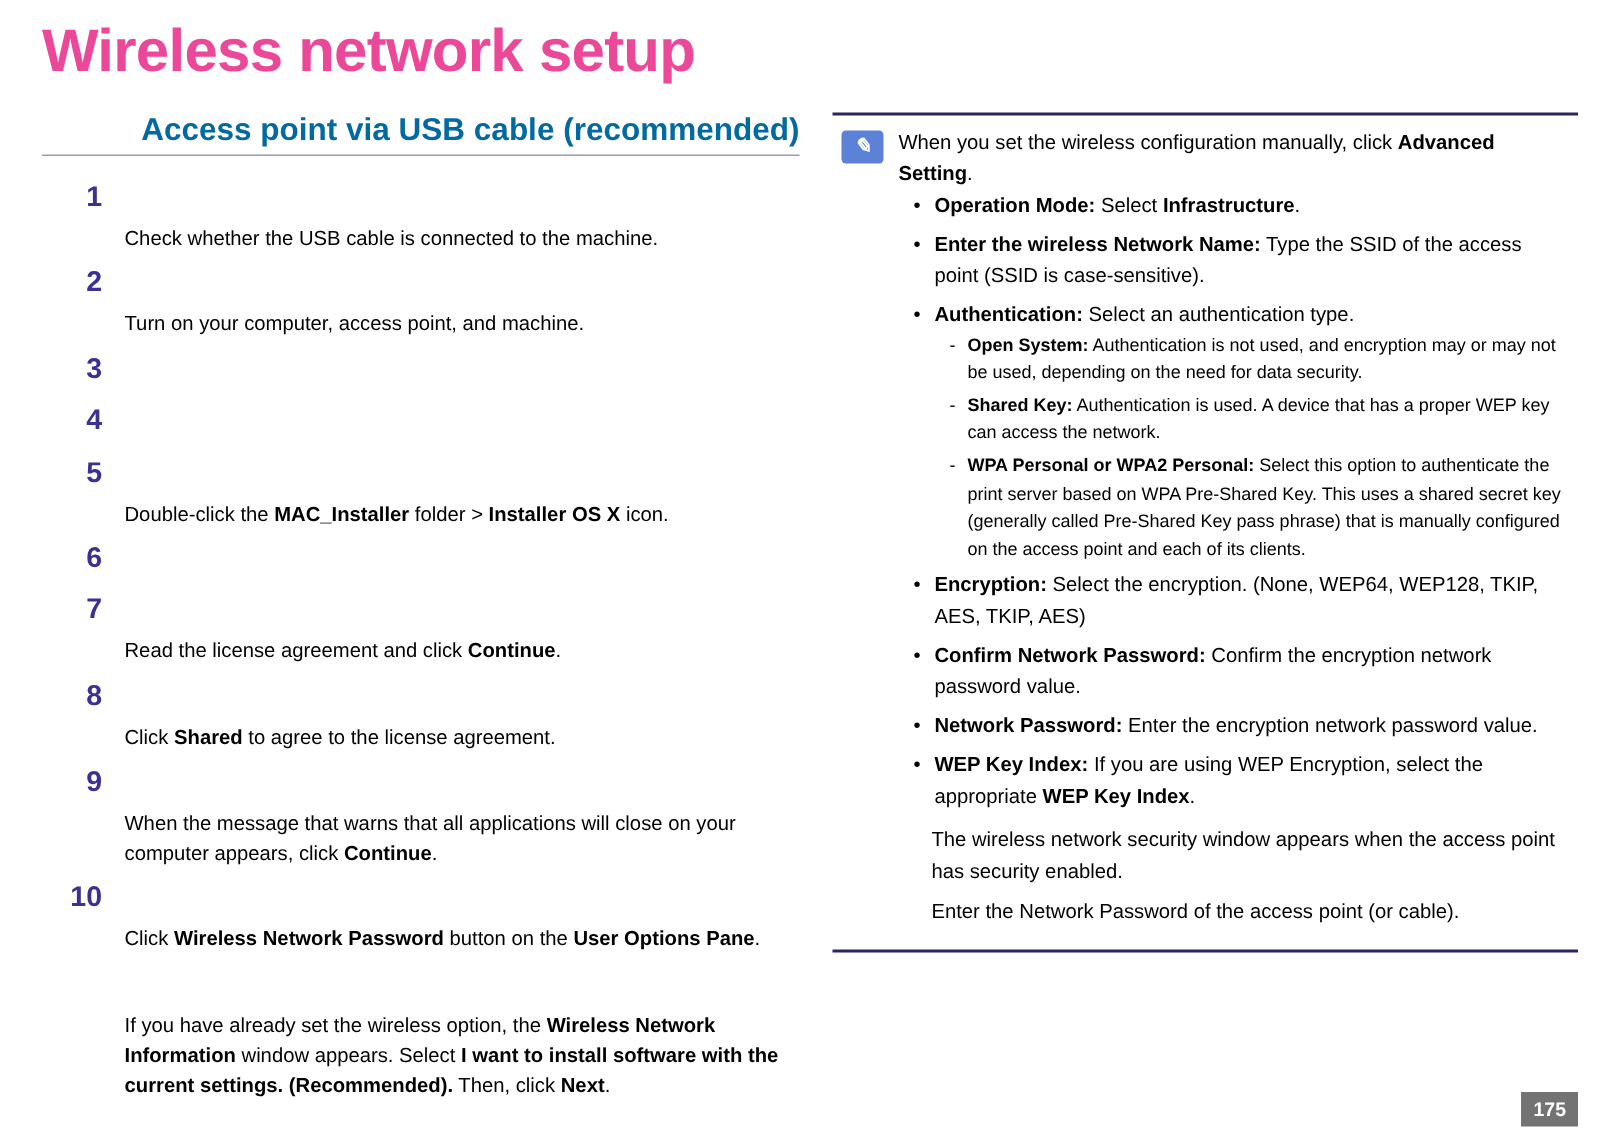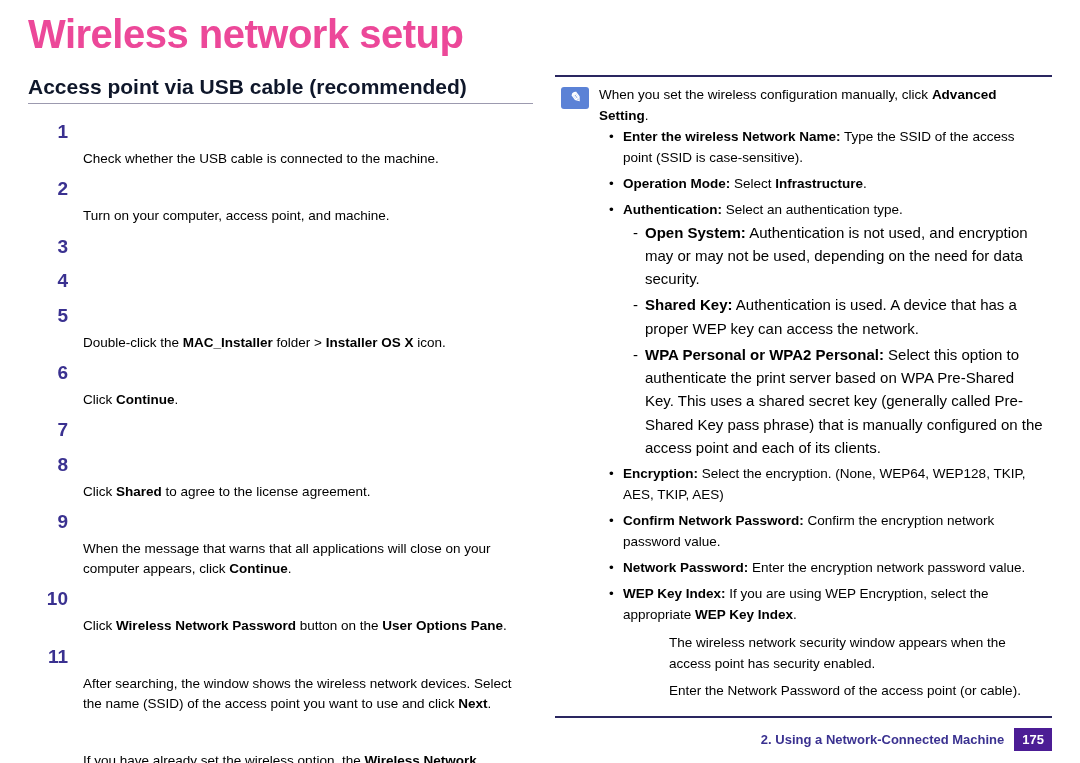--- a/index.html
+++ b/index.html
@@ -26,22 +26,23 @@
     }
     .col-left {
       width: 508px;
     }
     .col-right {
       width: 500px;
     }
     .section-heading {
       font-size: 21px;
       font-weight: 700;
-      color: #0f172a;
+      color: #0369a1;
       margin-bottom: 4px;
+      text-align: right;
     }
     .section-rule {
       height: 1px;
       background: #9c9aaf;
       margin-bottom: 14px;
     }
     .step {
       display: flex;
       align-items: flex-start;
       margin-bottom: 6px;
@@ -101,51 +102,51 @@
       padding-left: 14px;
     }
     .bullet-list li::before {
       content: "•";
       position: absolute;
       left: 0;
       top: 0;
       color: #000;
     }
     .dash-item {
-      font-size: 15px;
+      font-size: 12px;
       line-height: 1.55;
       margin-bottom: 3px;
       padding-left: 22px;
       position: relative;
     }
     .dash-item::before {
       content: "-";
       position: absolute;
       left: 10px;
     }
     .right-tail {
       font-size: 13.5px;
       line-height: 1.55;
       margin-top: 8px;
       padding-left: 22px;
     }
-    .right-tail p { margin-bottom: 6px; margin-left: 48px; }
+    .right-tail p { margin-bottom: 6px; }
     .footer {
       position: absolute;
       right: 28px;
       bottom: 12px;
       display: flex;
       align-items: center;
       gap: 10px;
       font-size: 13px;
       font-weight: 700;
       color: #3a3190;
     }
     .page-number {
-      background: #4c1d95;
+      background: #737373;
       color: #fff;
       padding: 4px 8px;
       font-weight: 700;
     }
     b { font-weight: 700; }
   </style>
 </head>
 <body>
 
 <h1 class="page-title">Wireless network setup</h1>
@@ -170,68 +171,63 @@
         </div>
         <div class="step">
           <div class="step-num">4</div>
         </div>
         <div class="step">
           <div class="step-num">5</div>
           <div class="step-body">Double-click the <b>MAC_Installer</b> folder &gt; <b>Installer OS X</b> icon.</div>
         </div>
         <div class="step">
           <div class="step-num">6</div>
-          <div class="step-body">Click <b>Continue</b>.</div>
         </div>
         <div class="step">
           <div class="step-num">7</div>
+          <div class="step-body">Read the license agreement and click <b>Continue</b>.</div>
         </div>
         <div class="step">
           <div class="step-num">8</div>
           <div class="step-body">Click <b>Shared</b> to agree to the license agreement.</div>
         </div>
         <div class="step">
           <div class="step-num">9</div>
           <div class="step-body">When the message that warns that all applications will close on your computer appears, click <b>Continue</b>.</div>
         </div>
         <div class="step">
           <div class="step-num">10</div>
           <div class="step-body">Click <b>Wireless Network Password</b> button on the <b>User Options Pane</b>.</div>
-        </div>
-        <div class="step">
-          <div class="step-num">11</div>
-          <div class="step-body">After searching, the window shows the wireless network devices. Select the name (SSID) of the access point you want to use and click <b>Next</b>.</div>
         </div>
       </div>
 
     <div class="step">
       <div class="step-num"></div>
       <div class="step-body" id="step11-tail">If you have already set the wireless option, the <b>Wireless Network Information</b> window appears. Select <b>I want to install software with the current settings. (Recommended).</b> Then, click <b>Next</b>.</div>
     </div>
   </div>
 
   <div class="col-right">
     <div class="note-box">
       <div class="note-icon">✎</div>
       <div style="flex:1">
         <div id="note-text">When you set the wireless configuration manually, click <b>Advanced Setting</b>.</div>
         <ul class="bullet-list" id="bullet-list">
+            <li><b>Operation Mode:</b> Select <b>Infrastructure</b>.</li>
             <li><b>Enter the wireless Network Name:</b> Type the SSID of the access point (SSID is case-sensitive).</li>
-            <li><b>Operation Mode:</b> Select <b>Infrastructure</b>.</li>
             <li><b>Authentication:</b> Select an authentication type.<div class="dash-item"><b>Open System:</b> Authentication is not used, and encryption may or may not be used, depending on the need for data security.</div><div class="dash-item"><b>Shared Key:</b> Authentication is used. A device that has a proper WEP key can access the network.</div><div class="dash-item"><b>WPA Personal or WPA2 Personal:</b> Select this option to authenticate the print server based on WPA Pre-Shared Key. This uses a shared secret key (generally called Pre-Shared Key pass phrase) that is manually configured on the access point and each of its clients.</div></li>
             <li><b>Encryption:</b> Select the encryption. (None, WEP64, WEP128, TKIP, AES, TKIP, AES)</li>
             <li><b>Confirm Network Password:</b> Confirm the encryption network password value.</li>
             <li><b>Network Password:</b> Enter the encryption network password value.</li>
             <li><b>WEP Key Index:</b> If you are using WEP Encryption, select the appropriate <b>WEP Key Index</b>.</li>
           </ul>
         <div class="right-tail" id="tail">
             <p>The wireless network security window appears when the access point has security enabled.</p>
             <p>Enter the Network Password of the access point (or cable).</p>
           </div>
       </div>
     </div>
   </div>
 </div>
 
 <div class="footer">
-  <span>2.  Using a Network-Connected Machine</span>
   <span class="page-number">175</span>
 </div>
 
 </body></html>

